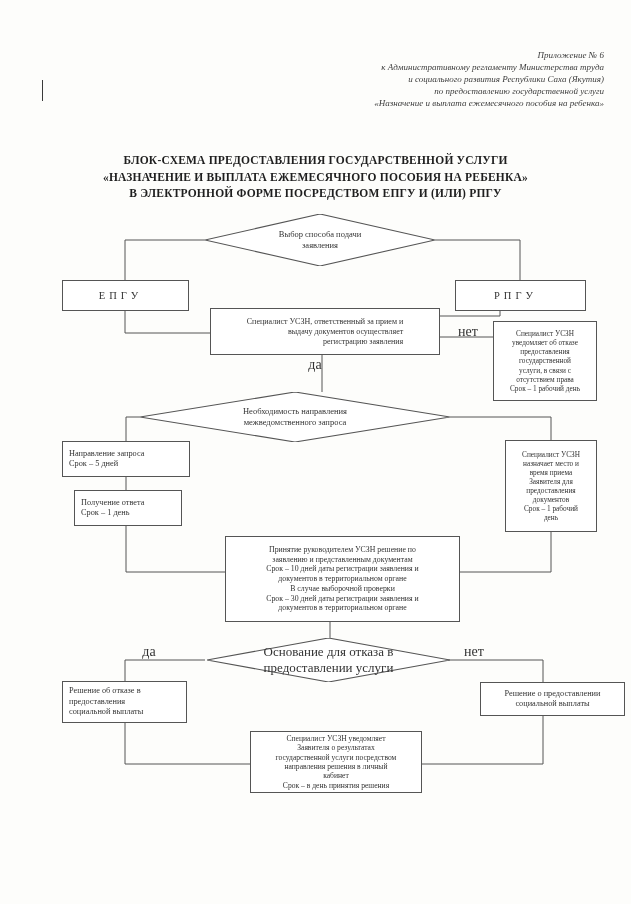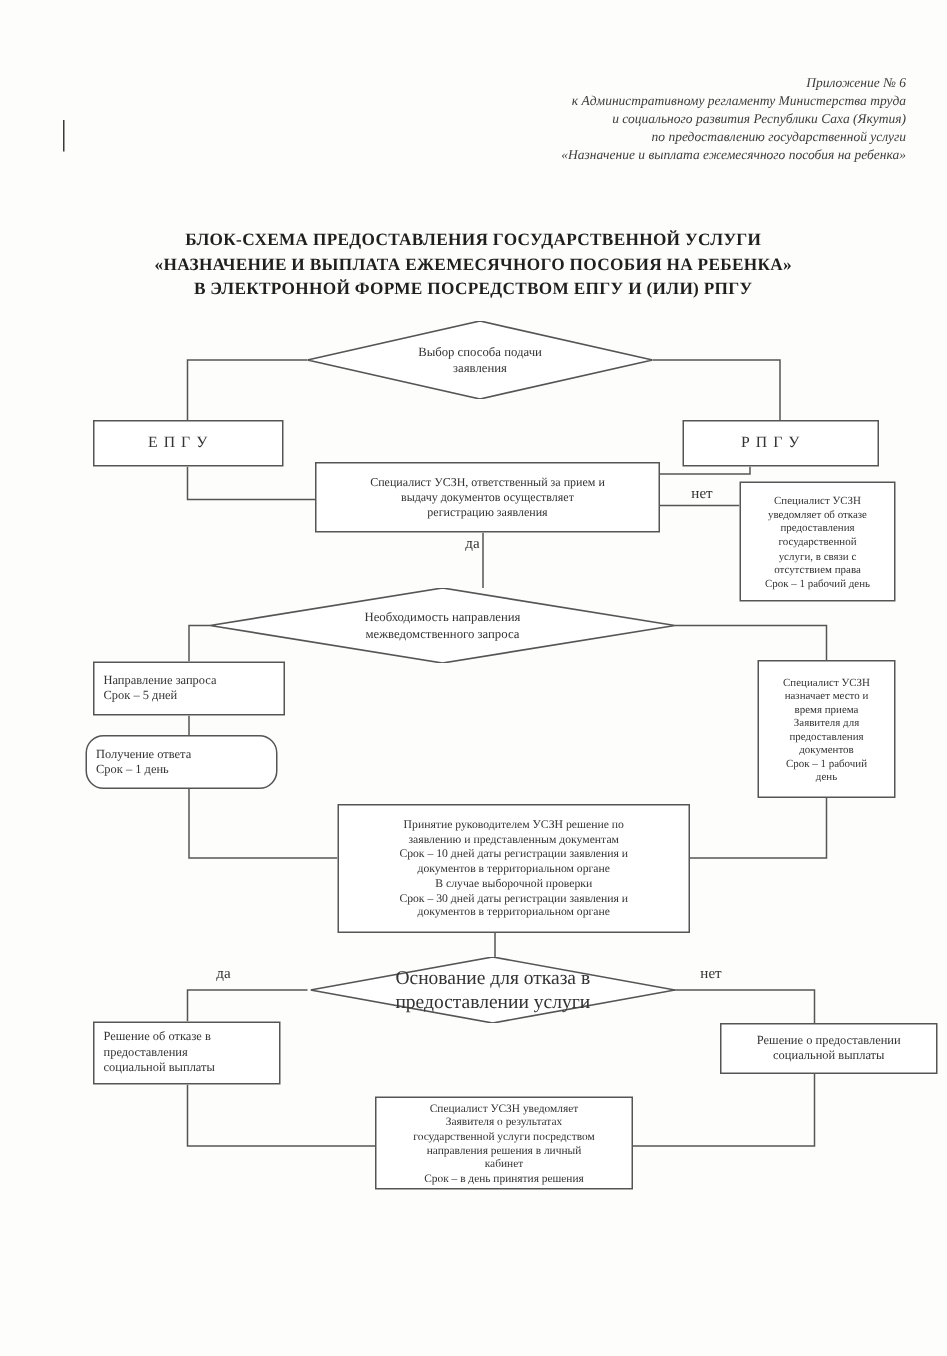--- a/index.html
+++ b/index.html
@@ -49,21 +49,21 @@
     justify-content:flex-start;text-align:left;padding-left:6px;
   }
   .diamond-shape{
     position:absolute;left:0;top:0;width:100%;height:100%;z-index:0;
   }
   .diamond-shape polygon{
     fill:#ffffff;stroke:#555555;stroke-width:1.1;vector-effect:non-scaling-stroke;
   }
   .spaced{letter-spacing:4px;padding-left:4px;}
   .flow-label{
-    position:absolute;font-size:10px;color:#333333;text-align:center;
+    position:absolute;font-size:14px;color:#333333;text-align:center;
   }
 </style>
 </head>
 <body>
 
 <div class="page">
 
   <div class="artifact"></div>
 
   <div class="annex">
@@ -108,21 +108,21 @@
   </div>
 
   <div class="node box spaced" style="left:62px;top:280px;width:127px;height:31px;font-size:10.5px;">
     <span class="node-text">ЕПГУ</span>
   </div>
 
   <div class="node box spaced" style="left:455px;top:280px;width:131px;height:31px;font-size:10.5px;">
     <span class="node-text">РПГУ</span>
   </div>
 
-  <div class="node box" style="left:210px;top:308px;width:230px;height:47px;">
+  <div class="node box" style="left:210px;top:308px;width:230px;height:47px;text-align:right;">
     <span class="node-text">Специалист УСЗН, ответственный за прием и
 выдачу документов осуществляет
 регистрацию заявления</span>
   </div>
 
   <div class="node box" style="left:493px;top:321px;width:104px;height:80px;font-size:7.3px;">
     <span class="node-text">Специалист УСЗН
 уведомляет об отказе
 предоставления
 государственной
@@ -137,21 +137,21 @@
       </svg>
     <span class="node-text">Необходимость направления
 межведомственного запроса</span>
   </div>
 
   <div class="node box align-left" style="left:62px;top:441px;width:128px;height:36px;font-size:8.3px;">
     <span class="node-text">Направление запроса
 Срок – 5 дней</span>
   </div>
 
-  <div class="node box align-left" style="left:57px;top:490px;width:128px;height:36px;font-size:8.3px;border-radius:12px;">
+  <div class="node box align-left" style="left:74px;top:490px;width:108px;height:36px;font-size:8.3px;">
     <span class="node-text">Получение ответа
 Срок – 1 день</span>
   </div>
 
   <div class="node box" style="left:505px;top:440px;width:92px;height:92px;font-size:7.3px;">
     <span class="node-text">Специалист УСЗН
 назначает место и
 время приема
 Заявителя для
 предоставления

